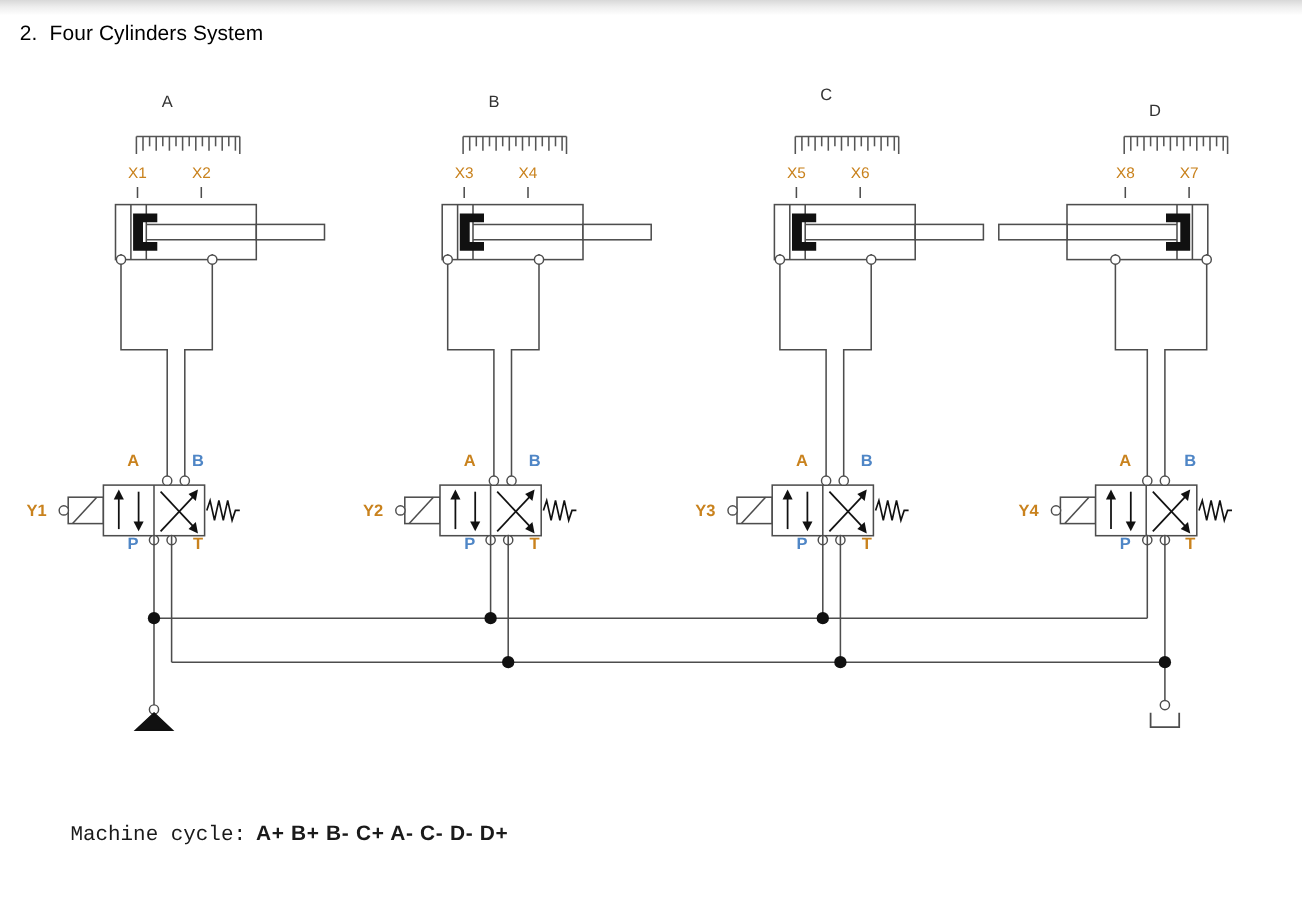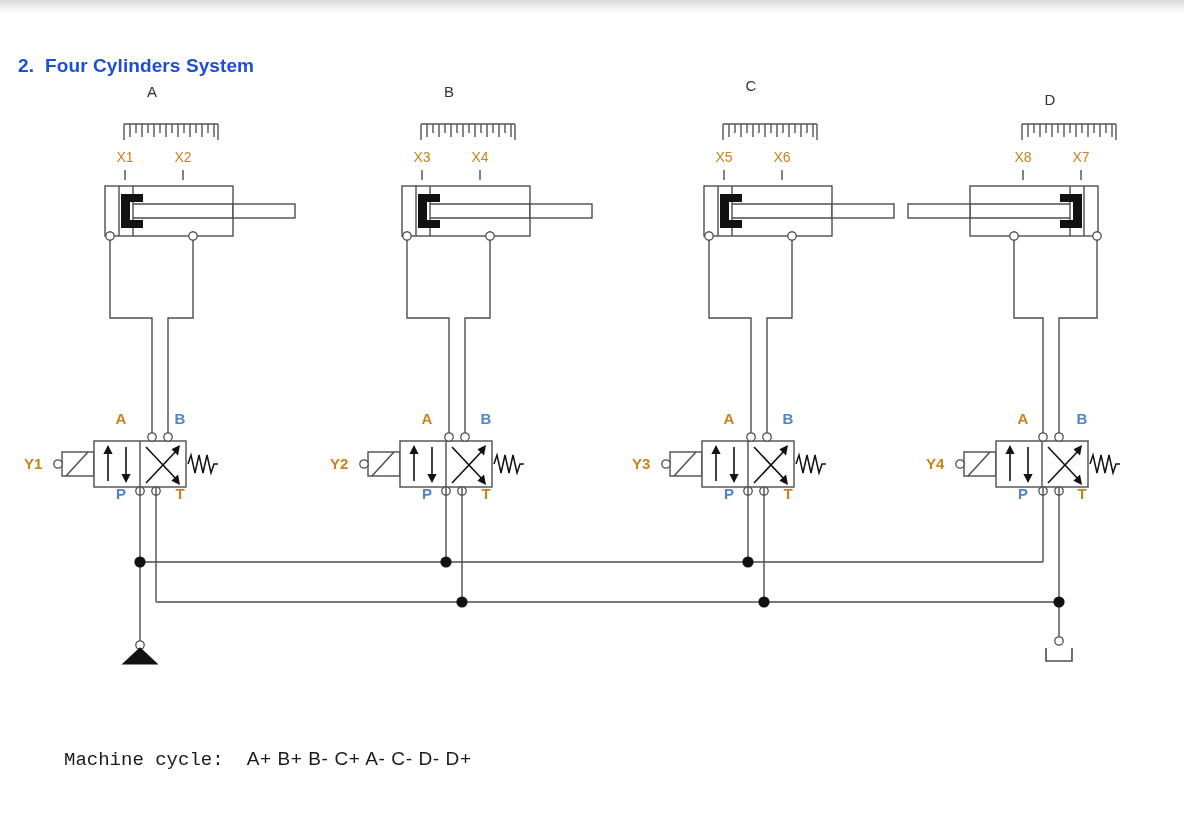--- a/index.html
+++ b/index.html
@@ -9,31 +9,30 @@
     font-family:"Liberation Sans", sans-serif;
     position:relative;
     overflow:hidden;
   }
   #topband{
     position:absolute;left:0;top:0;width:1184px;height:14px;
     background:linear-gradient(to bottom,#d8d8d8 0%,#eeeeee 45%,#ffffff 100%);
   }
   #title{
     position:absolute;left:18px;top:20px;
-    font-size:19px;font-weight:bold;color:#1d4ed8;
+    font-size:19px;font-weight:normal;color:#000000;
     letter-spacing:.1px;
-    margin-top:35px;
   }
   #title .num{margin-right:11px;}
   #cycle{
     position:absolute;left:64px;top:748px;
     font-size:19px;color:#1a1a1a;
   }
   #cycle .lbl{font-weight:normal;font-family:Liberation Mono, monospace;}
-  #cycle .seq{font-weight:normal;margin-left:23px;letter-spacing:.6px;}
+  #cycle .seq{font-weight:bold;margin-left:9px;letter-spacing:.6px;}
   svg{position:absolute;left:0;top:0;}
   text{font-family:"Liberation Sans", sans-serif;}
   .lbl-cyl{font-size:15px;fill:#333;}
   .lbl-sens{font-size:14px;fill:#c9821d;}
   .lbl-port{font-size:15px;font-weight:bold;}
   .lbl-sol{font-size:15px;font-weight:bold;fill:#c9821d;}
 </style>
 </head>
 <body>
 

